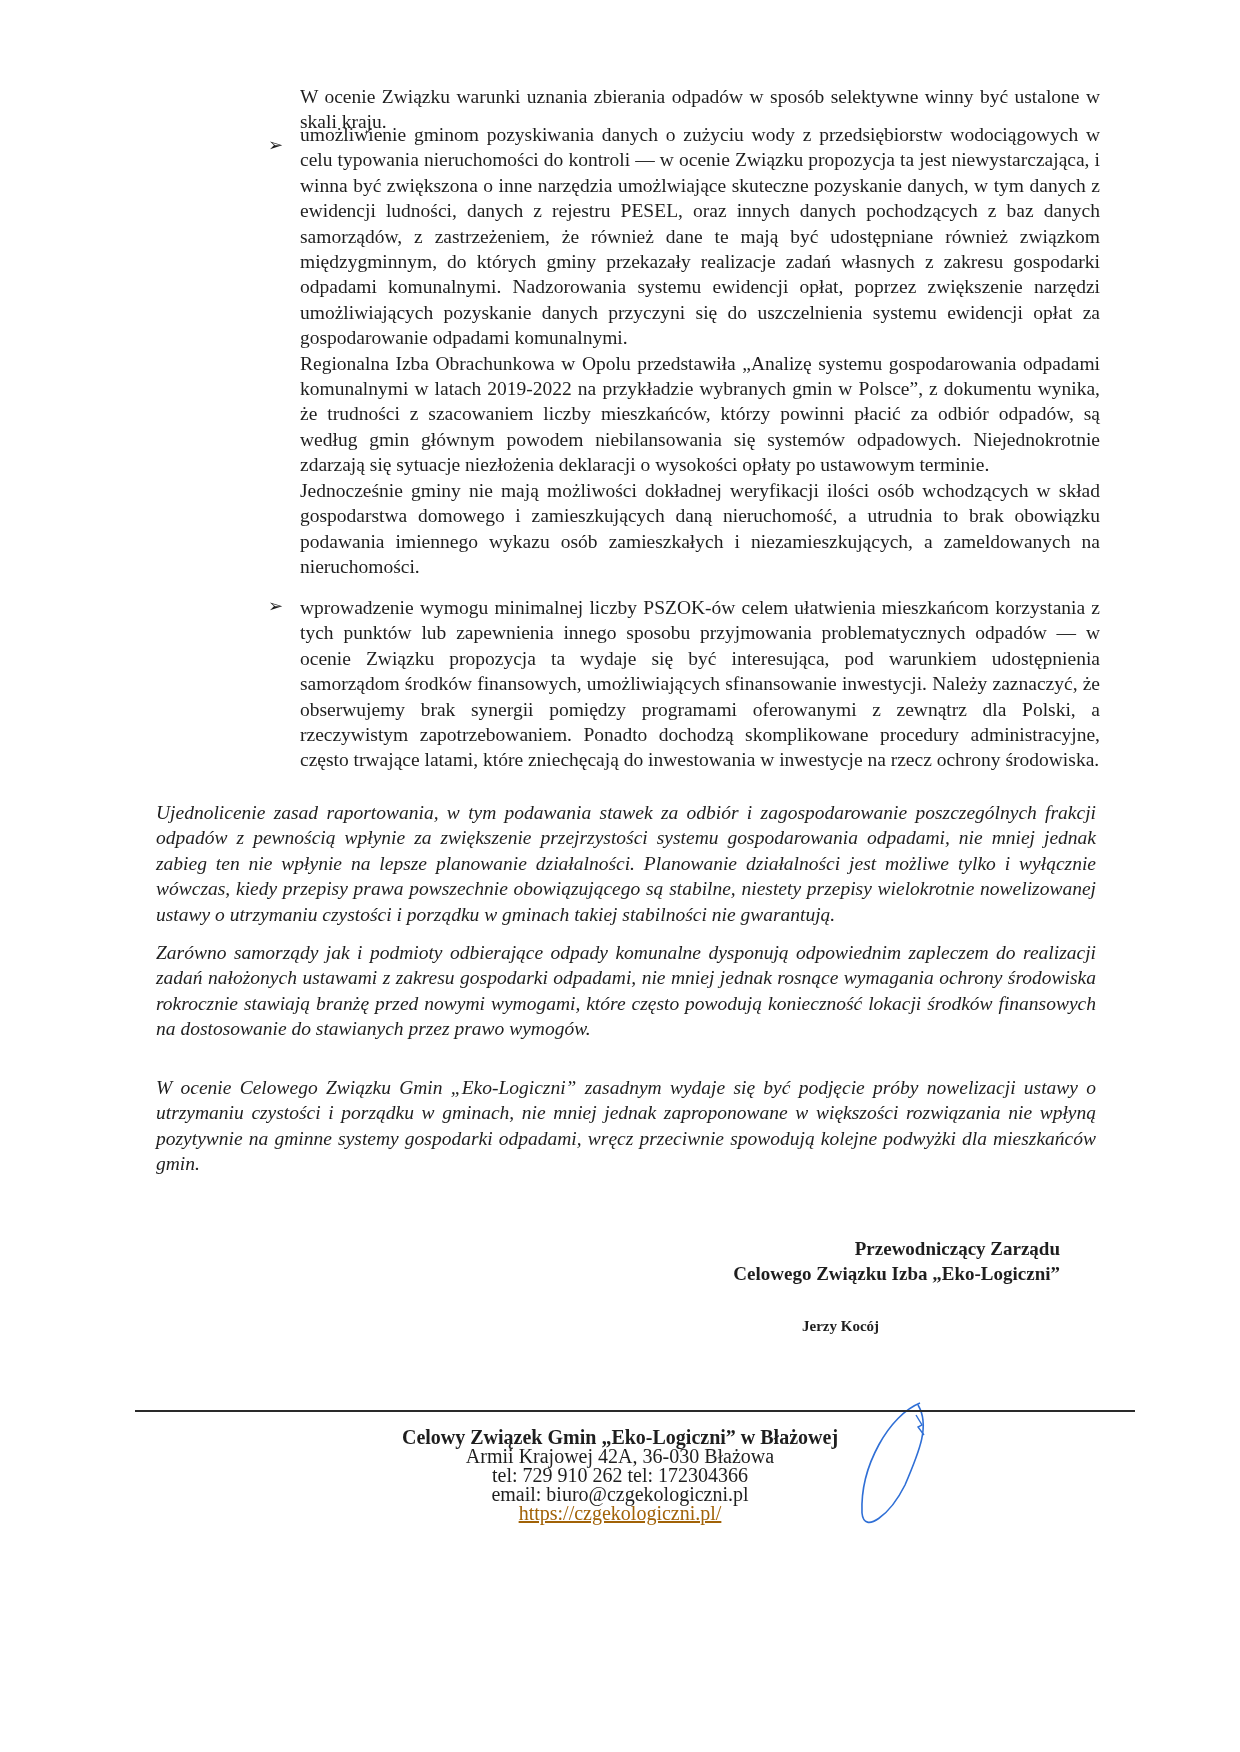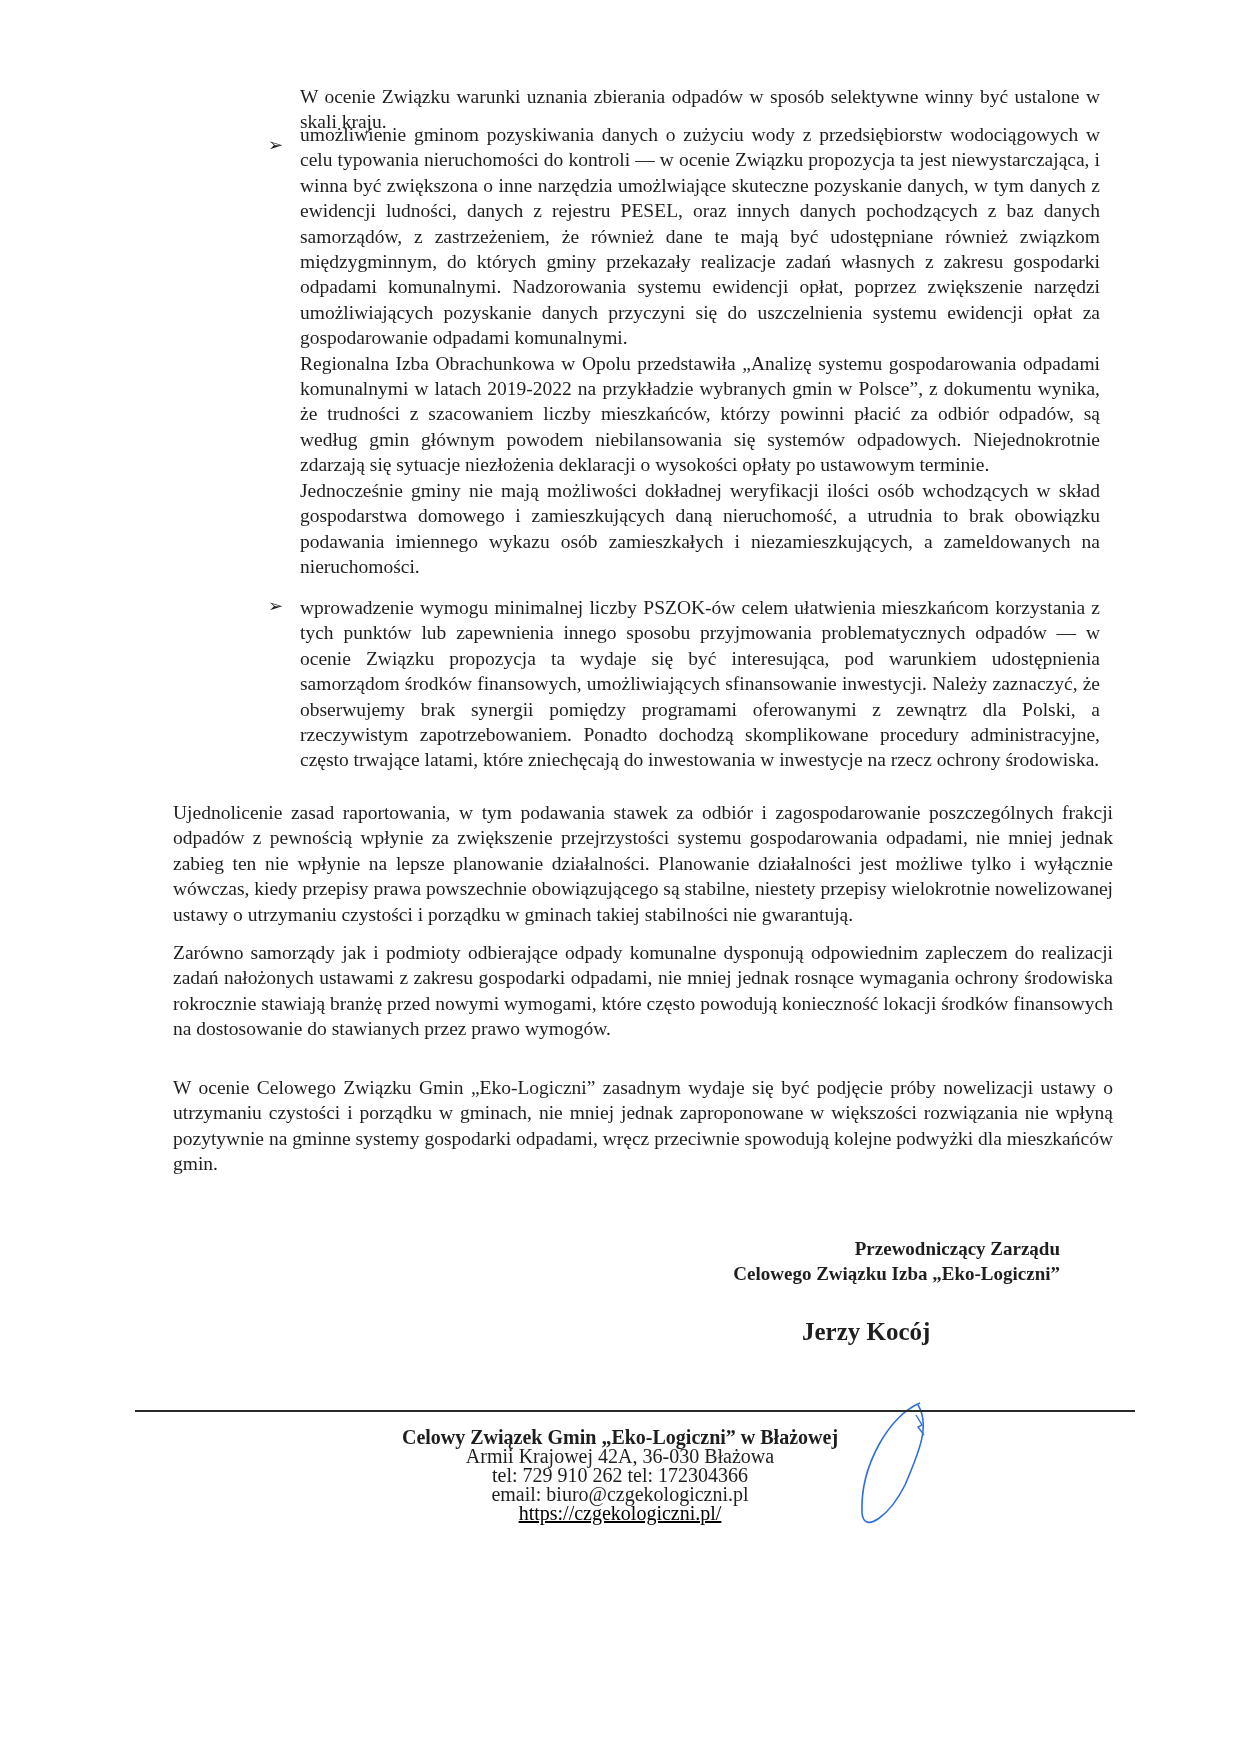--- a/index.html
+++ b/index.html
@@ -1,30 +1,30 @@
 <!DOCTYPE html>
 <html><head>
 <meta charset="utf-8">
 <style>
   html, body { margin: 0; padding: 0; background: #ffffff; }
   body { width: 1240px; height: 1752px; position: relative; overflow: hidden;
          font-family: "Liberation Serif", "DejaVu Serif", serif; color: #1e1e1e; }
   .page { position: absolute; left: 0; top: 0; width: 1240px; height: 1328px; }
   .block { position: absolute; font-size: 19.5px; line-height: 25.4px; text-align: justify; }
   .indent { left: 300px; width: 800px; }
-  .full { left: 173px; width: 940px; }
+  .full { left: 156px; width: 940px; font-style: italic; }
   .bullet { position: absolute; left: 268px; font-size: 18px; }
   p { margin: 0; }
   .sig { position: absolute; right: 180px; text-align: right; font-weight: bold; font-size: 19px; line-height: 25px; }
-  .sig-name { position: absolute; left: 888px; top: 1472px; font-weight: bold; font-size: 25px; font-family: Liberation Serif, serif; }
+  .sig-name { position: absolute; left: 888px; top: 1472px; font-weight: bold; font-size: 15px; font-family: Liberation Serif, serif; }
   .signature-svg { position: absolute; left: 850px; top: 1395px; }
   .footer-rule { position: absolute; left: 135px; top: 1573px; width: 1000px; height: 2px; background: #2a2a2a; }
   .footer { position: absolute; left: 0; width: 1240px; top: 1593px; text-align: center; font-size: 20px; line-height: 19px; }
   .footer .org { font-weight: bold; }
-  .footer a { color: #000000; text-decoration: underline; }
+  .footer a { color: #a16207; text-decoration: underline; }
 </style>
 </head>
 <body>
 
 <div class="page">
 
   <div class="block indent" style="top:84px;">
     <p>W ocenie Związku warunki uznania zbierania odpadów w sposób selektywne winny być ustalone w skali kraju.</p>
   </div>
 

